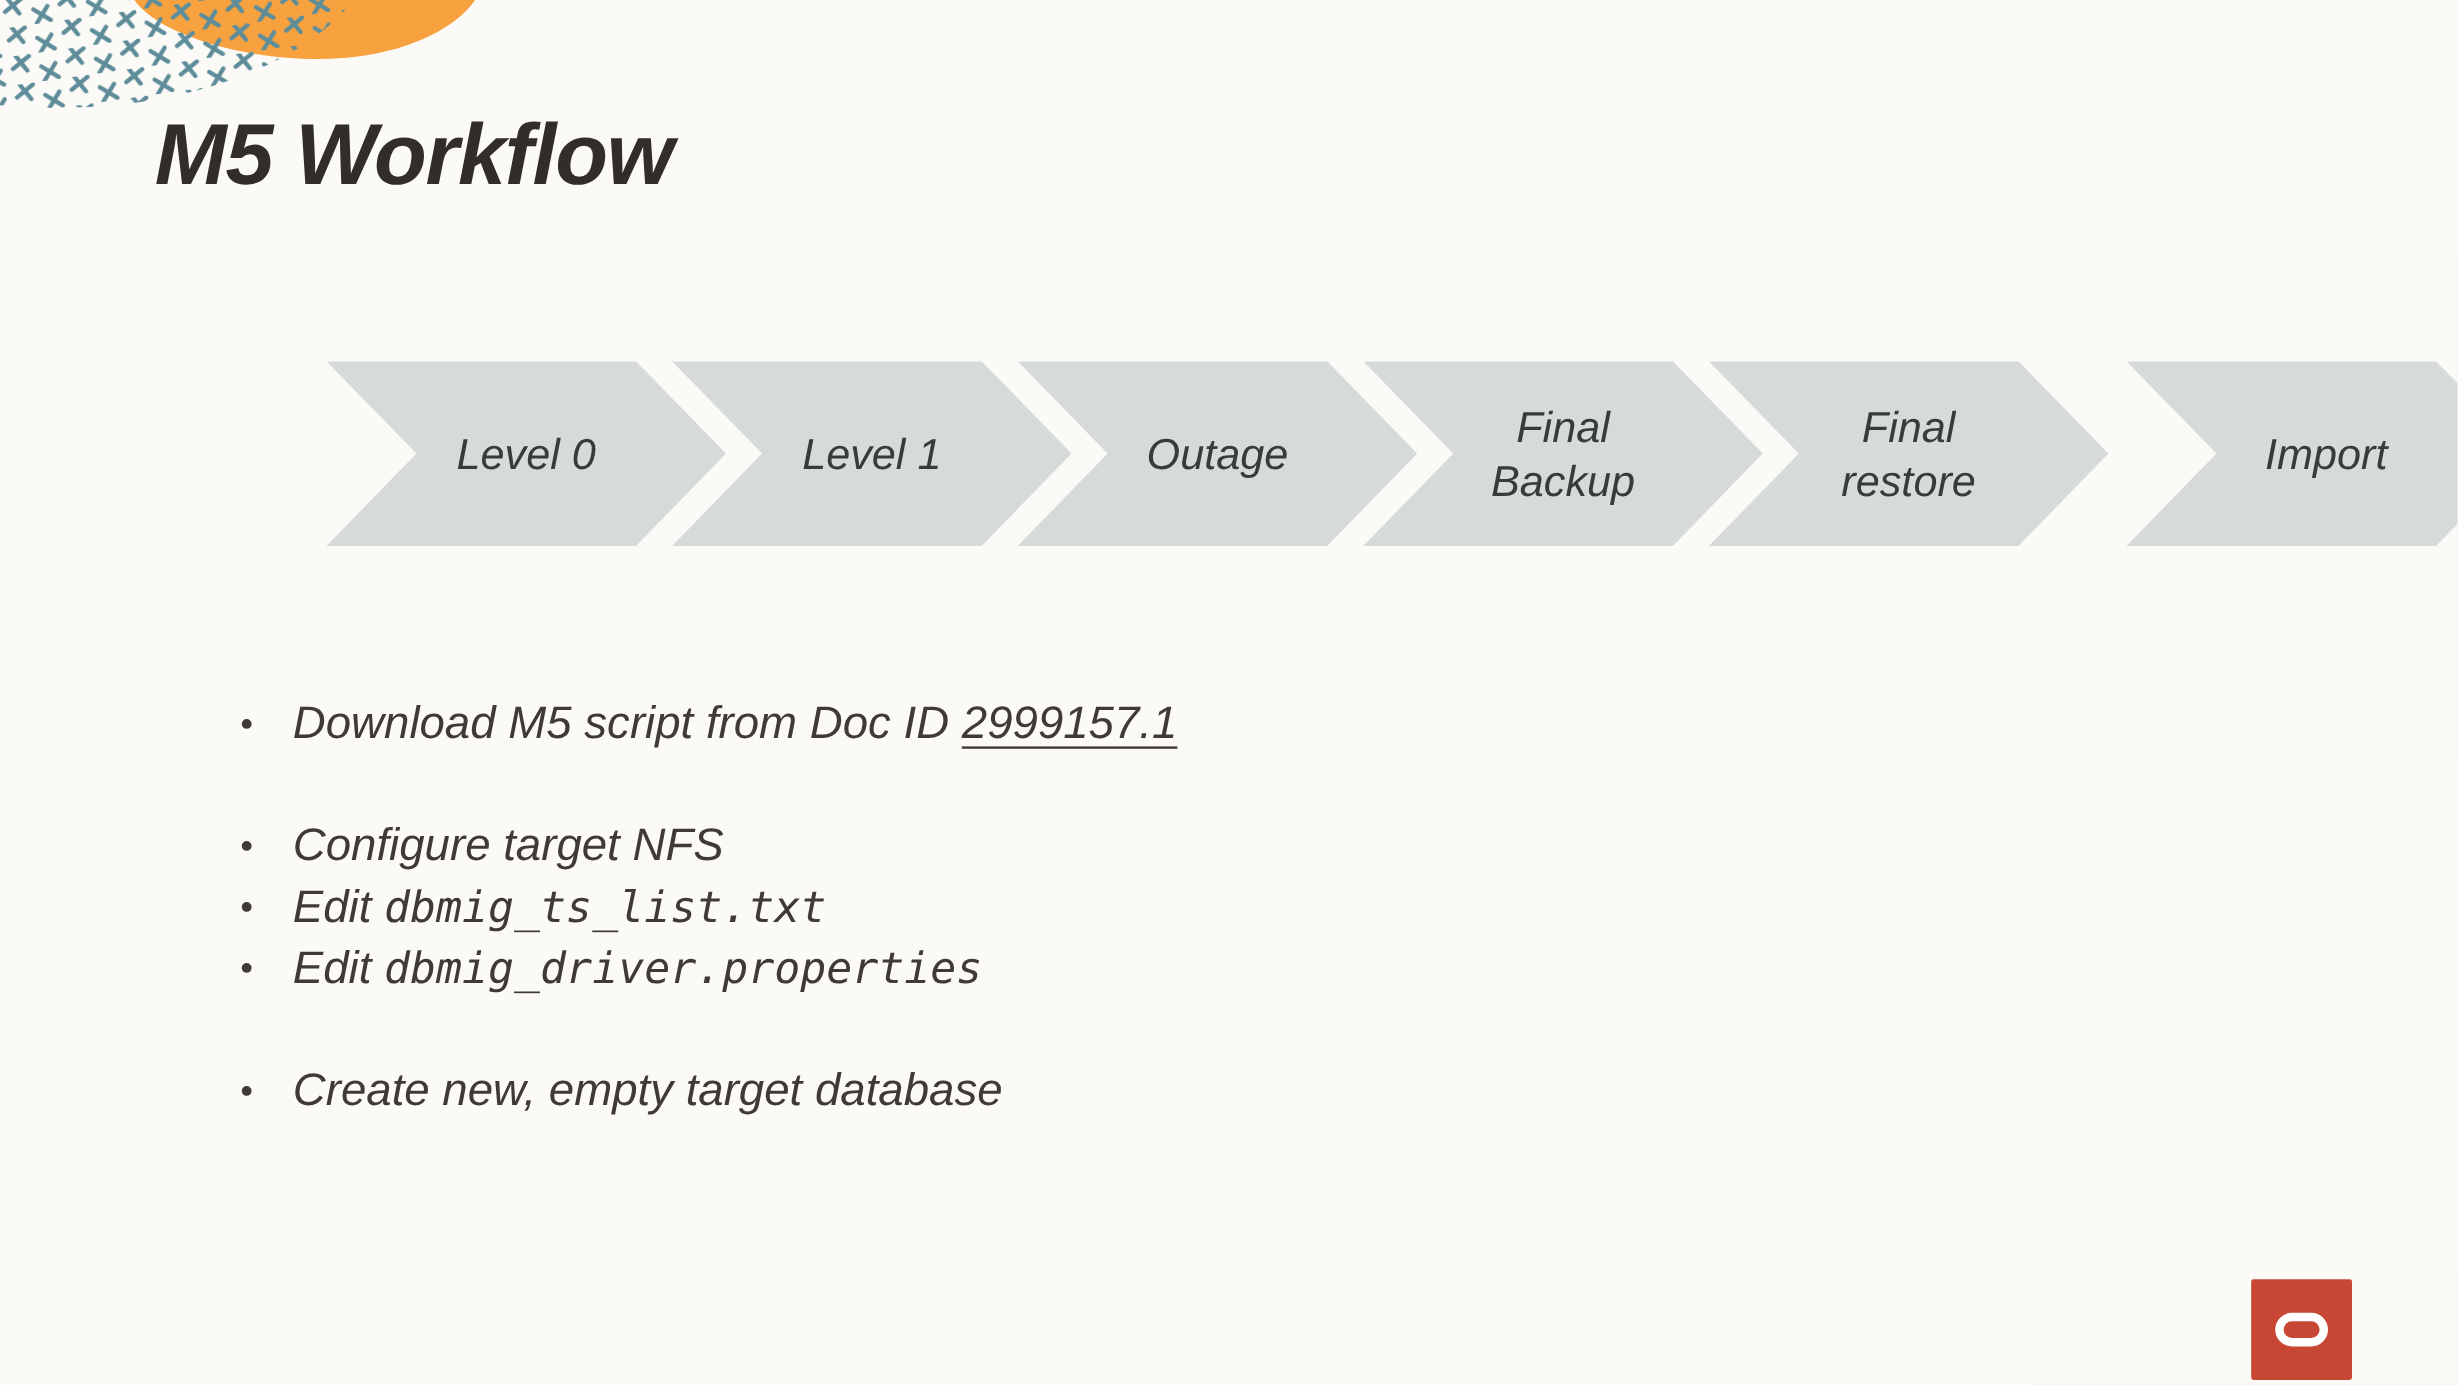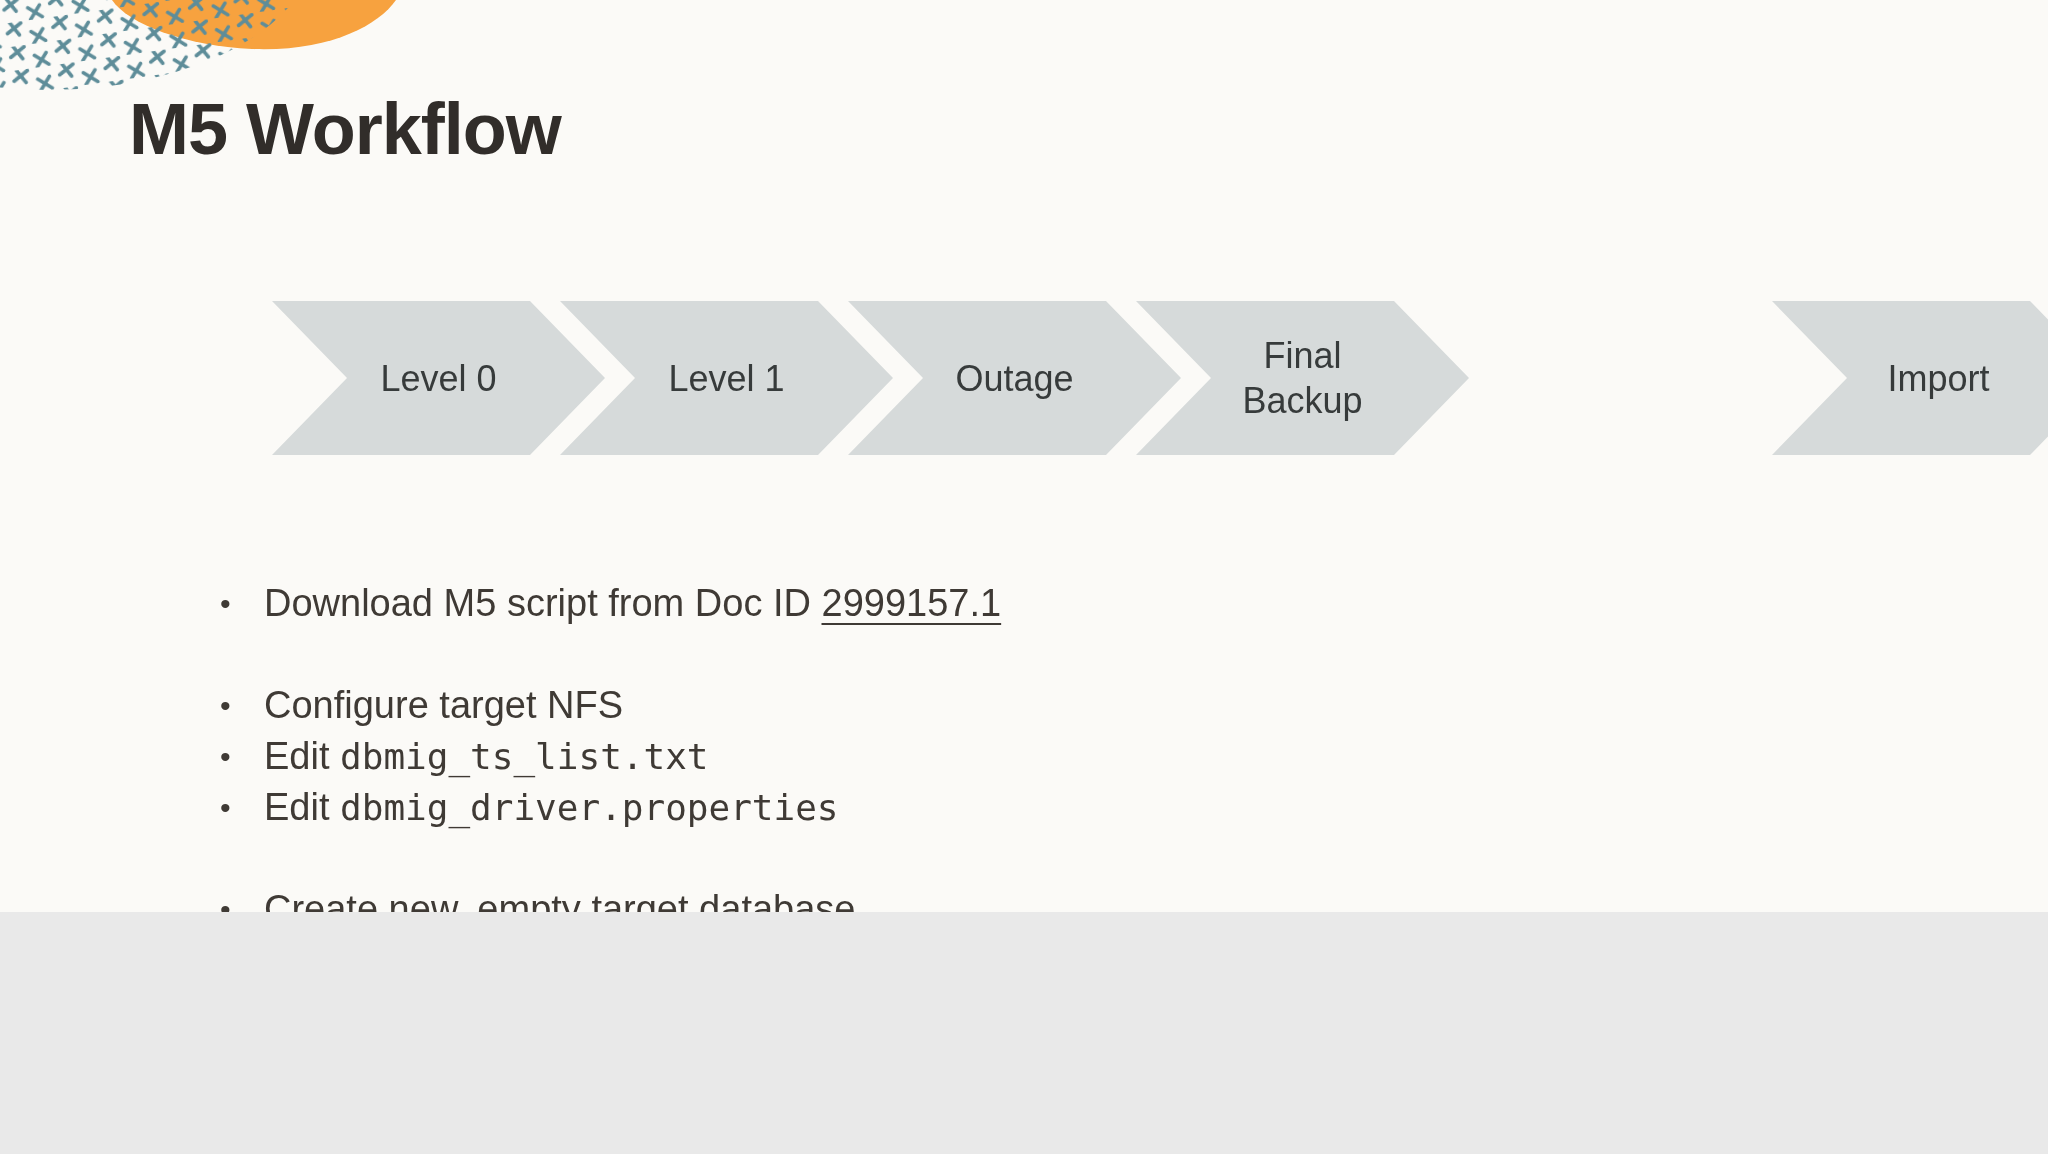--- a/index.html
+++ b/index.html
@@ -15,23 +15,24 @@
     --cross-teal:#5E8D99;
   }
   *{margin:0;padding:0;box-sizing:border-box;}
   html,body{width:2048px;height:1154px;}
   body{
     font-family:"Liberation Sans", sans-serif;
     background:#e9e9e9;
   }
   .slide{
     position:relative;
-    width:2048px;height:912px;
+    width:2048px;height:1154px;
     background:var(--background,#FBFAF7);
     overflow:hidden;
+    font-style:italic;
   }
 
   
   .decoration{
     position:absolute;left:0;top:0;width:440px;height:100px;
     pointer-events:none;
   }
 
   
   .slide-title{
@@ -62,21 +63,21 @@
   }
   .chev-label{
     font-size:36px;line-height:1.25;text-align:center;
     max-width:180px;
     color:var(--step-text,#373B3B);
   }
   .chev.first .chev-label{color:var(--step-active-text,#F5F4F2);max-width:250px;}
 
   
   .content{
-    position:absolute;left:220px;top:578px;width:1300px;
+    position:absolute;left:200px;top:578px;width:1300px;
     font-size:38px;line-height:51px;
     color:var(--text,#3F3A35);
   }
   .bullet-group{margin-bottom:51px;}
   .bullet{
     position:relative;
     padding-left:44px;
   }
   .bullet::before{
     content:"\2022";
@@ -139,20 +140,23 @@
       </div>
     <div class="chev rest" style="left:560px">
         <span class="chev-label">Level 1</span>
       </div>
     <div class="chev rest" style="left:848px">
         <span class="chev-label">Outage</span>
       </div>
     <div class="chev rest" style="left:1136px">
         <span class="chev-label">Final Backup</span>
       </div>
+    <div class="chev rest" style="left:1424px">
+        <span class="chev-label">Final restore</span>
+      </div>
     <div class="chev rest" style="left:1772px">
         <span class="chev-label">Import</span>
       </div>
   </div>
 
   <div class="content">
     <div class="bullet-group">
       <div class="bullet">
         <span>Download M5 script from Doc ID </span><a class="doc-link">2999157.1</a>
       </div>

